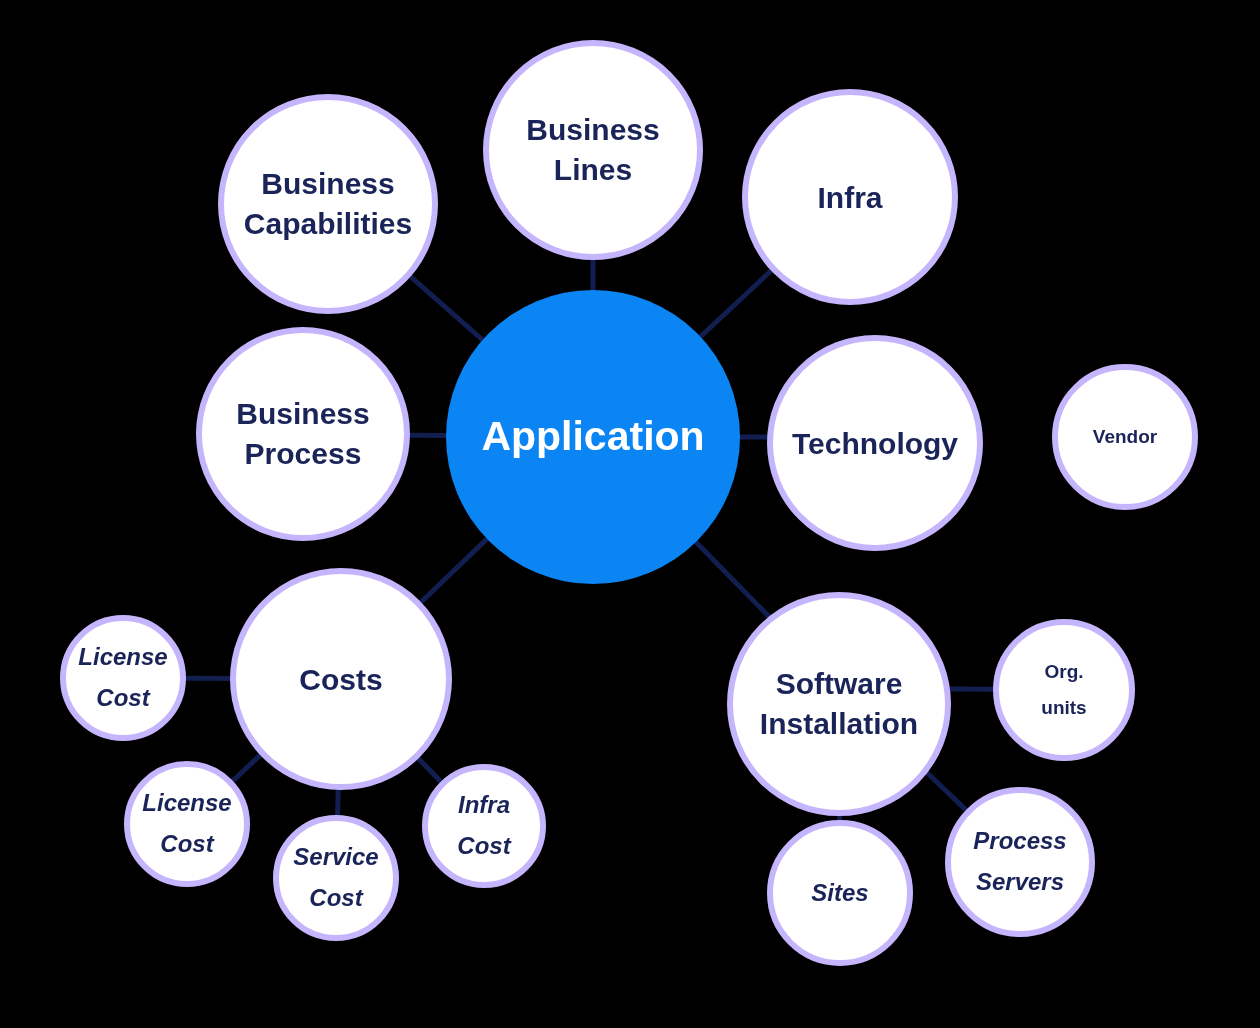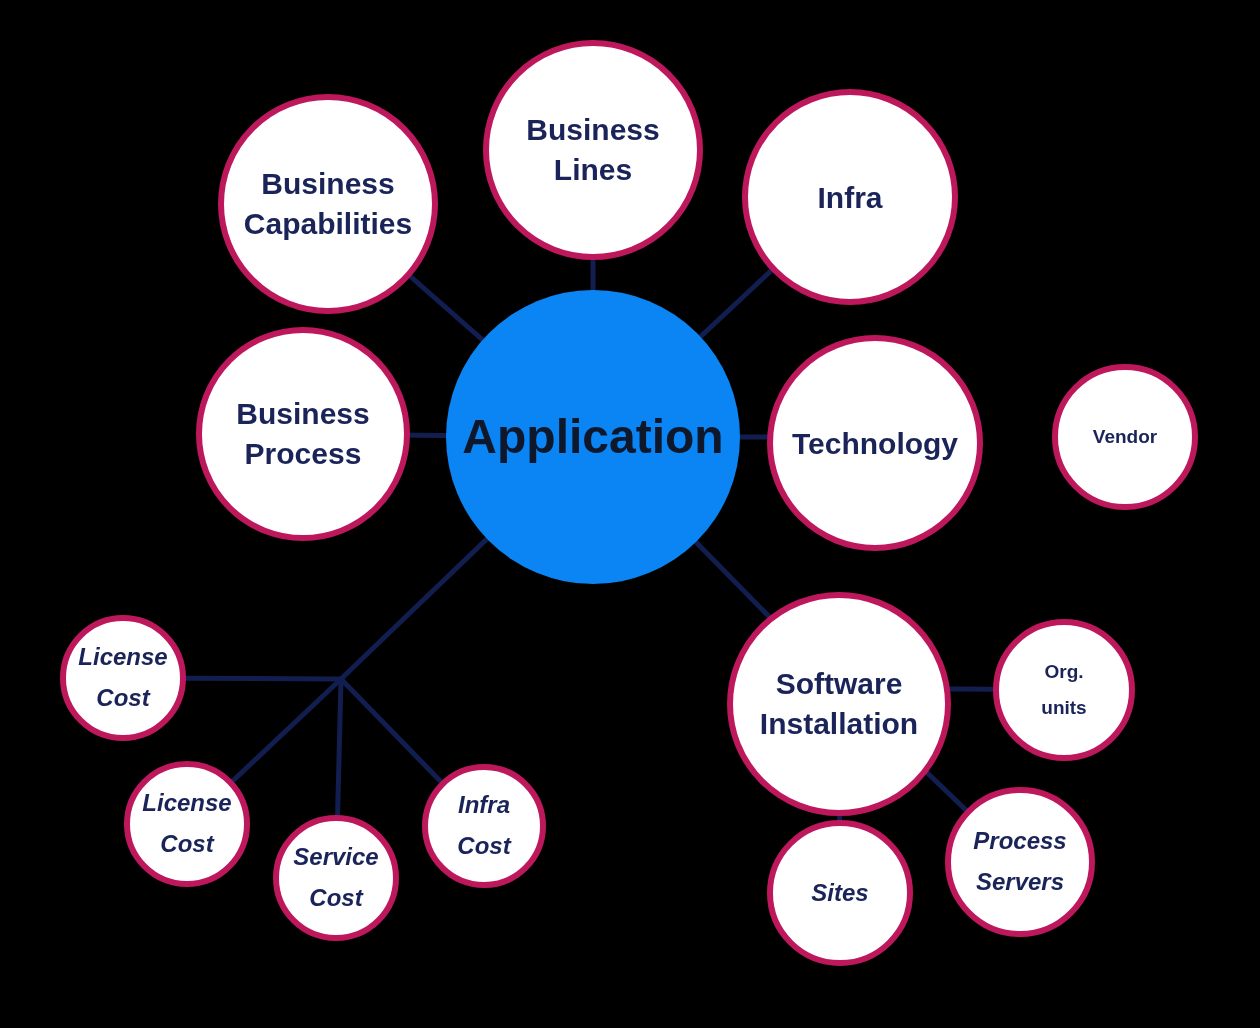--- a/index.html
+++ b/index.html
@@ -24,35 +24,35 @@
   .edges line {
     stroke: #111e4f;
     stroke-width: 5;
   }
   .node {
     position: absolute;
     z-index: 1;
     box-sizing: border-box;
     border-radius: 50%;
     background: #ffffff;
-    border: 6px solid #be185d;
+    border: 6px solid #c4b5fd;
     color: #1a2458;
     display: flex;
     align-items: center;
     justify-content: center;
     text-align: center;
     font-weight: 700;
     white-space: pre-line;
     cursor: default;
   }
   .node.center {
     background: #0a85f3;
     border: none;
-    color: #0f172a;
-    font-size: 48px;
+    color: #ffffff;
+    font-size: 41px;
     line-height: 1.1;
   }
   .node.big {
     font-size: 30px;
     line-height: 1.33;
   }
   .node.small {
     font-size: 24px;
     line-height: 1.7;
     font-style: italic;
@@ -97,20 +97,21 @@
 
   <div class="node big single" style="left:742px; top:89px; width:216px; height:216px;">Infra</div>
 
   <div class="node big" style="left:196px; top:327px; width:214px; height:214px;">Business
 Process</div>
 
   <div class="node big single" style="left:767px; top:335px; width:216px; height:216px;">Technology</div>
 
   <div class="node tiny single" style="left:1052px; top:364px; width:146px; height:146px;">Vendor</div>
 
+  <div class="node big single" style="left:230px; top:568px; width:222px; height:222px;">Costs</div>
 
   <div class="node small" style="left:60px; top:615px; width:126px; height:126px;">License
 Cost</div>
 
   <div class="node small" style="left:124px; top:761px; width:126px; height:126px;">License
 Cost</div>
 
   <div class="node small" style="left:273px; top:815px; width:126px; height:126px;">Service
 Cost</div>
 

